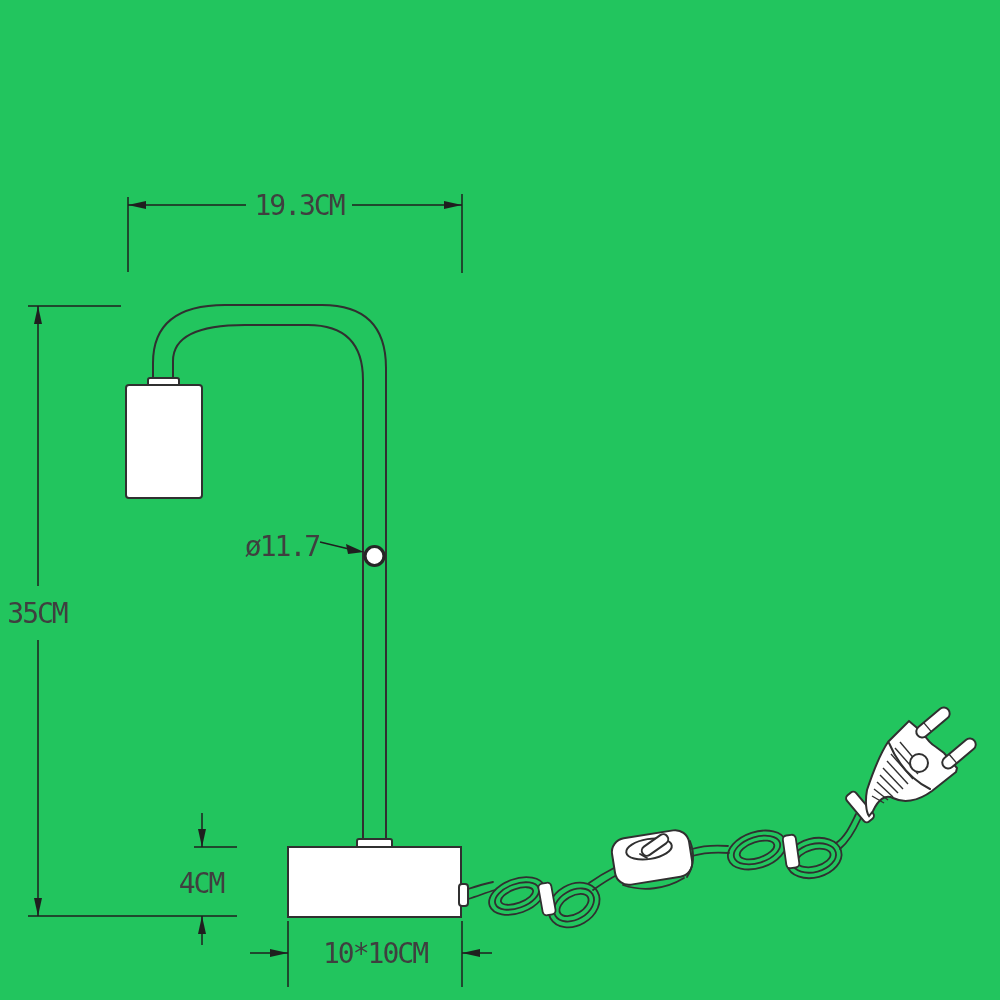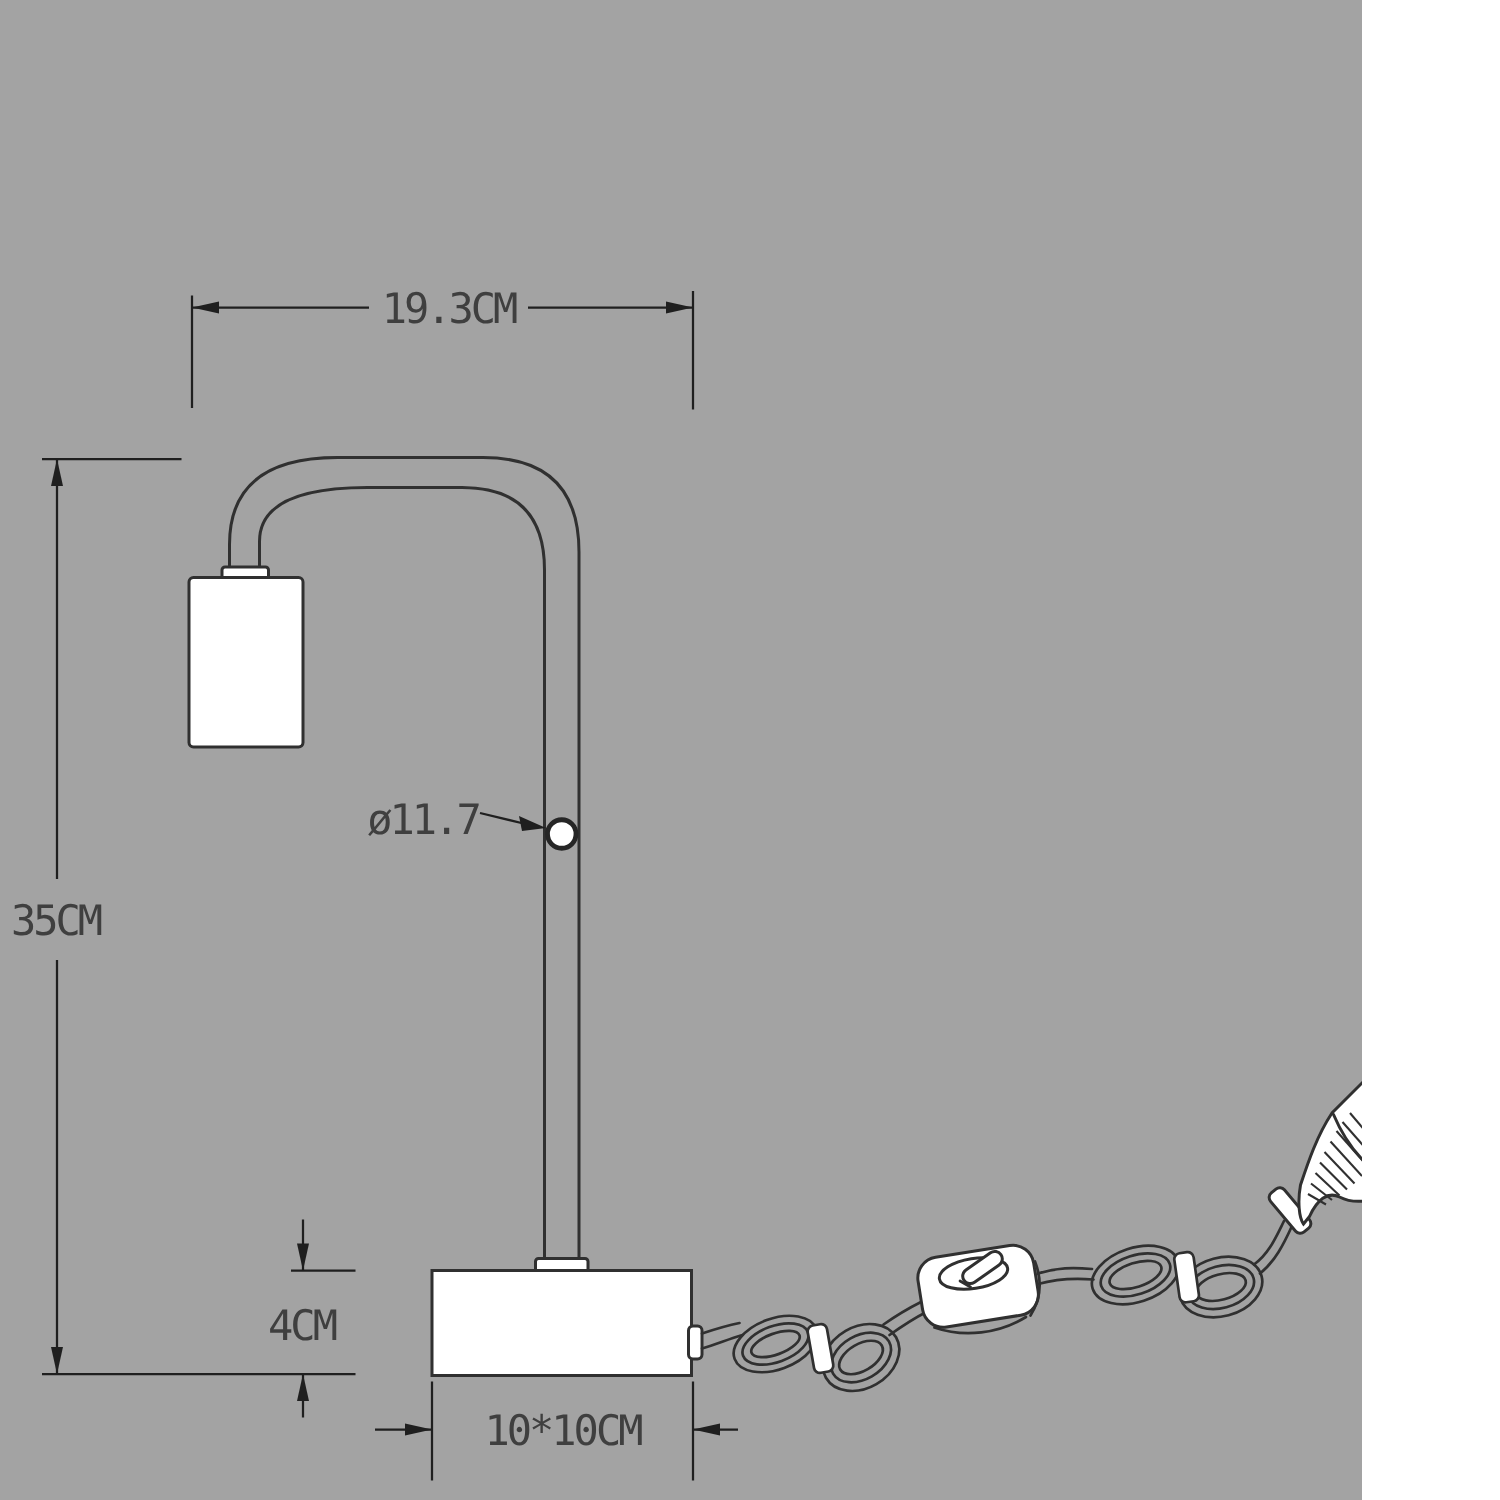--- a/index.html
+++ b/index.html
@@ -2,23 +2,23 @@
 <html><head>
 <meta charset="utf-8">
 <style>
   html, body {
     margin: 0;
     padding: 0;
     background: #ffffff;
   }
   .stage {
     position: relative;
-    width: 908px;
+    width: 1000px;
     height: 1000px;
-    background: #a3a3a3;
+    background: #22c55e;
     overflow: hidden;
   }
   svg { display: block; }
   .dim-text {
     font-family: "DejaVu Sans Mono", "Liberation Mono", monospace;
     font-size: 28px;
     letter-spacing: -2px;
     fill: #3f3f3f;
   }
   .outline   { stroke: #303030; stroke-width: 2;   fill: none; stroke-linecap: round; }

